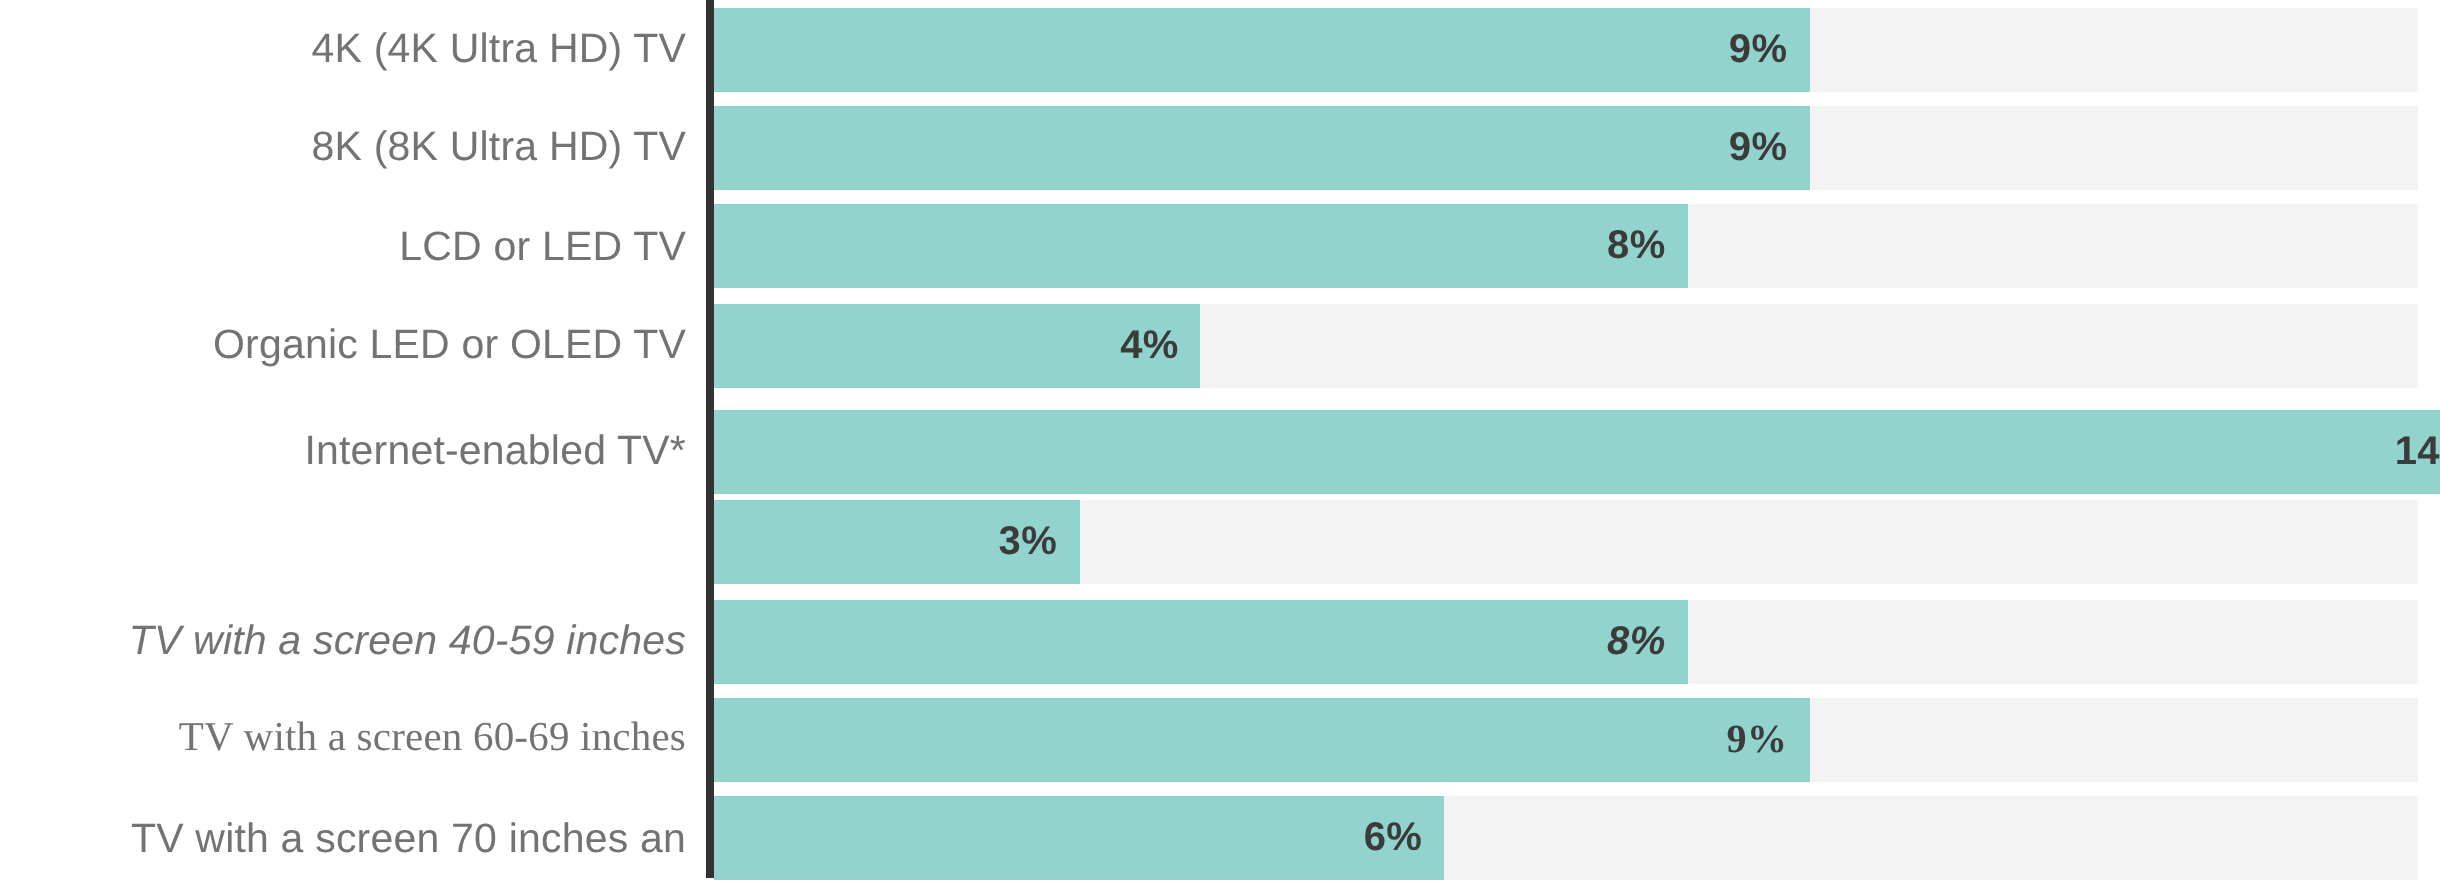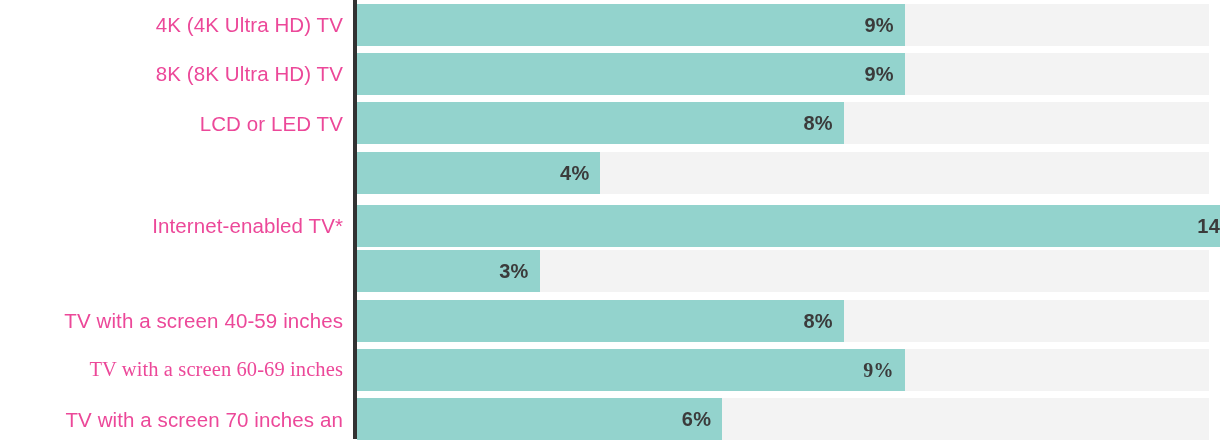--- a/index.html
+++ b/index.html
@@ -48,21 +48,21 @@
     height: 49.33px;
     display: block;
   }
   .row-label {
     position: absolute;
     right: 877px;           
     top: 0;
     height: 49.33px;
     line-height: 49.33px;
     font-size: 20.5px;
-    color: #ec4899;
+    color: #737373;
     white-space: nowrap;
     text-align: left;
     letter-spacing: 0.1px;
   }
   .track {
     position: absolute;
     left: 357px;
     top: 3.6px;
     width: 852px;
     height: 42px;
@@ -113,20 +113,21 @@
         </div>
         <div class="row" style="top: 98.6667px;">
           <div class="row-label">LCD or LED TV</div>
           <div class="track">
             <div class="bar" style="width: 486.857px;">
               <span class="bar-value">8%</span>
             </div>
           </div>
         </div>
         <div class="row" style="top: 148px;">
+          <div class="row-label">Organic LED or OLED TV</div>
           <div class="track">
             <div class="bar" style="width: 243.429px;">
               <span class="bar-value">4%</span>
             </div>
           </div>
         </div>
         <div class="row" style="top: 201px;">
           <div class="row-label">Internet-enabled TV*</div>
           <div class="track">
             <div class="bar" style="width: 852px; padding-left: 40px;">
@@ -134,21 +135,21 @@
             </div>
           </div>
         </div>
         <div class="row" style="top: 246.667px;">
           <div class="track">
             <div class="bar" style="width: 182.571px;">
               <span class="bar-value">3%</span>
             </div>
           </div>
         </div>
-        <div class="row" style="top: 296px;">
+        <div class="row" style="top: 296px; font-style: italic;">
           <div class="row-label">TV with a screen 40-59 inches</div>
           <div class="track">
             <div class="bar" style="width: 486.857px;">
               <span class="bar-value">8%</span>
             </div>
           </div>
         </div>
         <div class="row" style="top: 345.333px; font-family: Liberation Serif, serif;">
           <div class="row-label">TV with a screen 60-69 inches</div>
           <div class="track">

